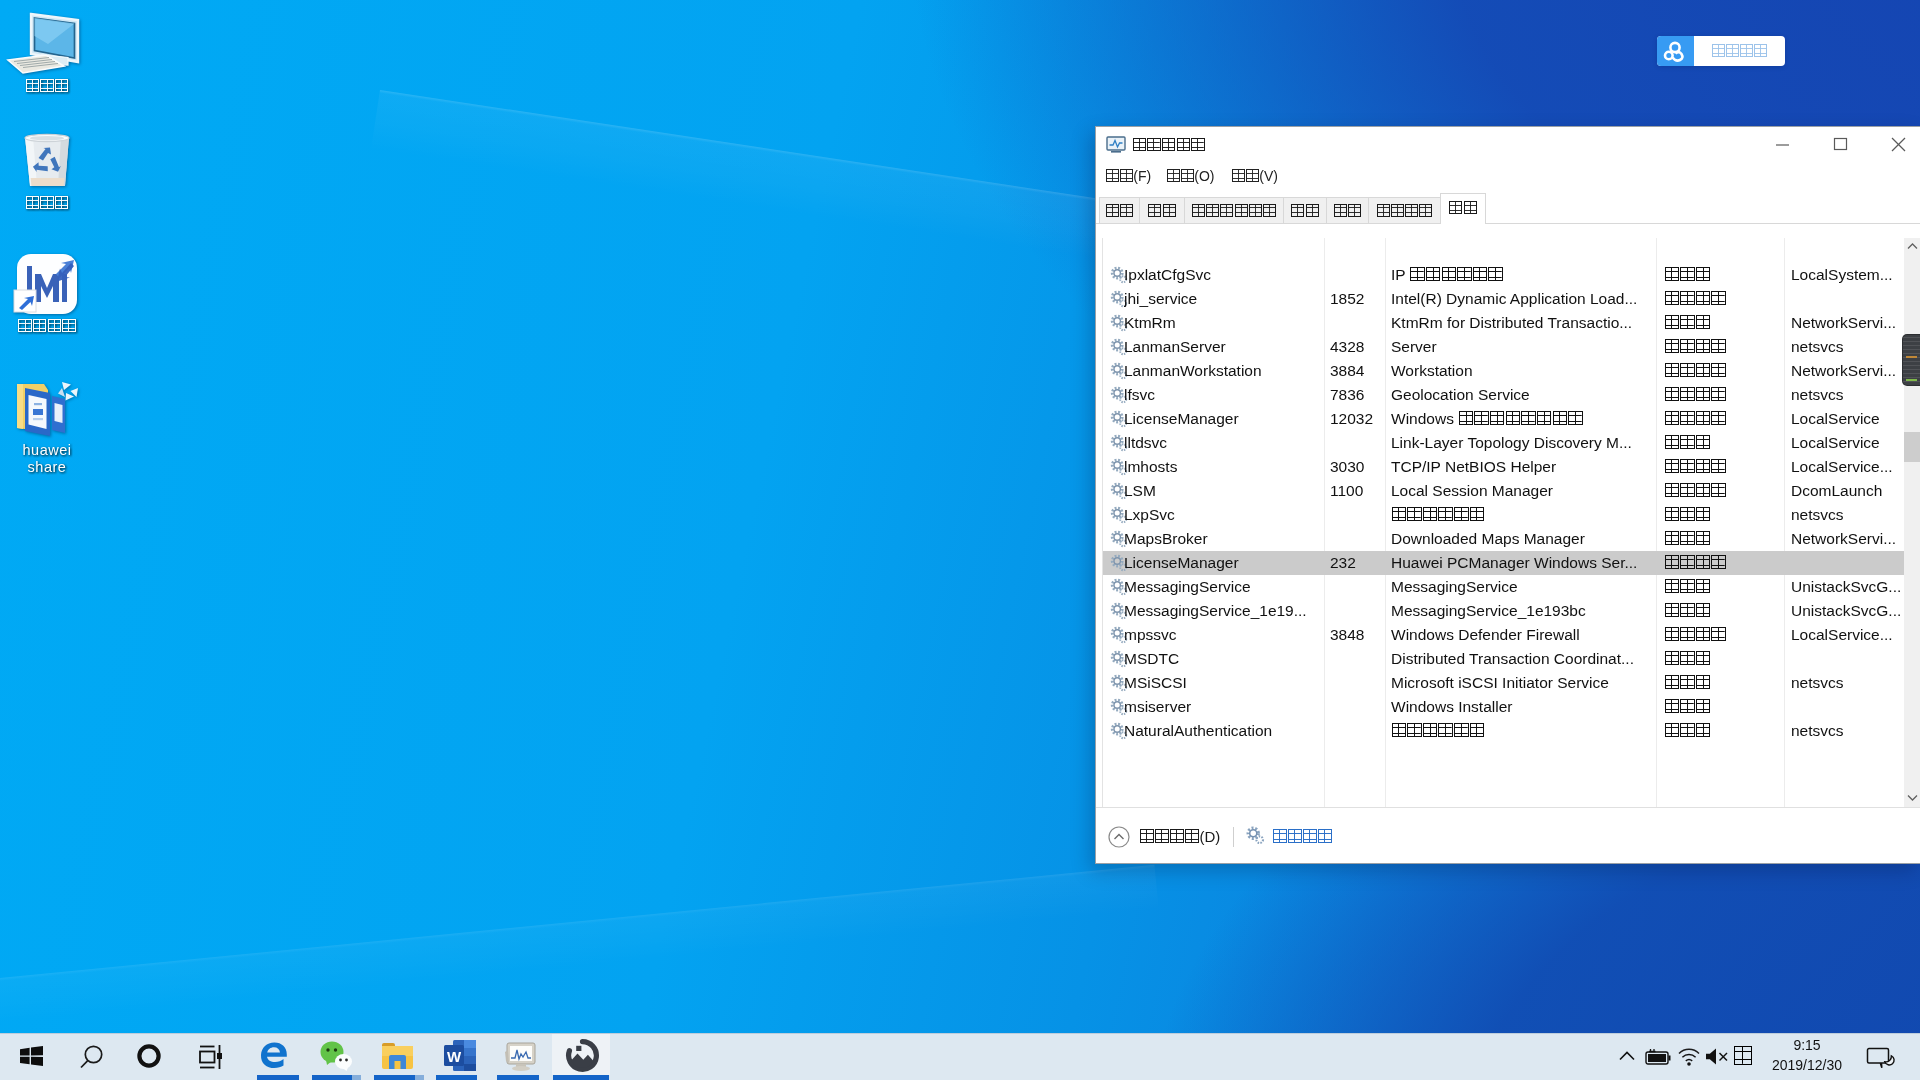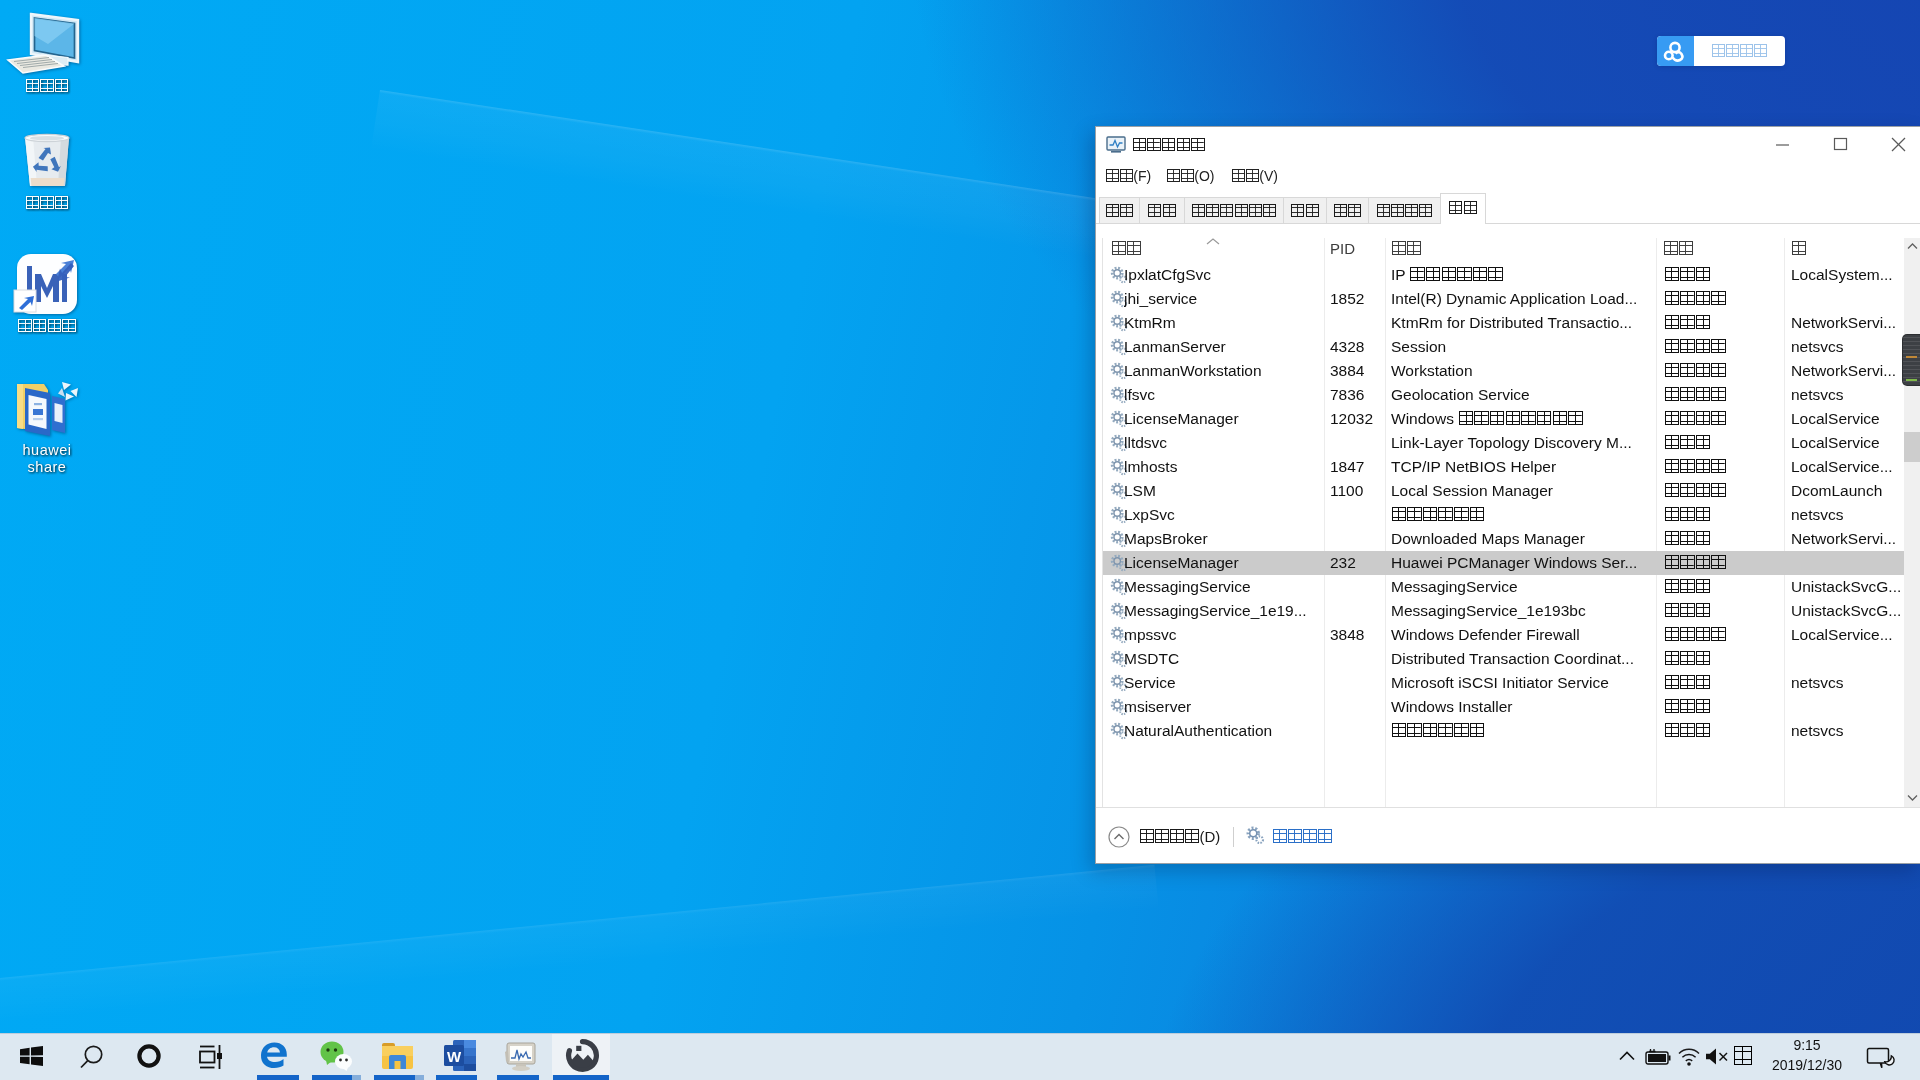--- a/index.html
+++ b/index.html
@@ -186,30 +186,20 @@
     </div>
 <div id="paneline"></div>
 <div class="tab" style="left:344px;top:66px;width:46px;height:31px;background:#fff;border-bottom:none;z-index:3">
       <span class="tabtxt" style="top:46%"><i class="c"></i><i class="c"></i></span>
     </div>
 <div id="lv">
 <div class="colsep" style="left:221px"></div>
 <div class="colsep" style="left:282px"></div>
 <div class="colsep" style="left:553px"></div>
 <div class="colsep" style="left:681px"></div>
-<div id="hdr">
-        <svg class="abs" style="left:103px;top:0" width="14" height="7">
-          <polyline points="1,6 7,1 13,6" fill="none" stroke="#9a9a9a" stroke-width="1.2"></polyline>
-        </svg>
-        <span class="hcell" style="left:8px"><i class="c"></i><i class="c"></i></span>
-        <span class="hcell" style="left:227px">PID</span>
-        <span class="hcell" style="left:288px"><i class="c"></i><i class="c"></i></span>
-        <span class="hcell" style="left:560px"><i class="c"></i><i class="c"></i></span>
-        <span class="hcell" style="left:688px"><i class="c"></i></span>
-      </div>
 <div id="rows">
 <div class="row">
           <svg class="gear" viewBox="0 0 18 18">
             <circle cx="7.2" cy="7" r="5" fill="none" stroke="#94aabf" stroke-width="2.8" stroke-dasharray="1.9 1.5"></circle>
             <circle cx="7.2" cy="7" r="3.2" fill="none" stroke="#7f95ad" stroke-width="1.4"></circle>
             <circle cx="13.2" cy="13.2" r="3" fill="none" stroke="#94aabf" stroke-width="2" stroke-dasharray="1.4 1.1"></circle>
           </svg>
           <span class="cell" style="left:21px;width:198px">IpxlatCfgSvc</span>
           <span class="cell" style="left:227px"></span>
           <span class="cell" style="left:288px;width:263px">IP <i class="c"></i><i class="c"></i><i class="c"></i><i class="c"></i><i class="c"></i><i class="c"></i></span>
@@ -241,21 +231,21 @@
           <span class="cell" style="left:688px;width:113px">NetworkServi...</span>
         </div>
 <div class="row">
           <svg class="gear" viewBox="0 0 18 18">
             <circle cx="7.2" cy="7" r="5" fill="none" stroke="#94aabf" stroke-width="2.8" stroke-dasharray="1.9 1.5"></circle>
             <circle cx="7.2" cy="7" r="3.2" fill="none" stroke="#7f95ad" stroke-width="1.4"></circle>
             <circle cx="13.2" cy="13.2" r="3" fill="none" stroke="#94aabf" stroke-width="2" stroke-dasharray="1.4 1.1"></circle>
           </svg>
           <span class="cell" style="left:21px;width:198px">LanmanServer</span>
           <span class="cell" style="left:227px">4328</span>
-          <span class="cell" style="left:288px;width:263px">Session</span>
+          <span class="cell" style="left:288px;width:263px">Server</span>
           <span class="cell" style="left:561px"><i class="c"></i><i class="c"></i><i class="c"></i><i class="c"></i></span>
           <span class="cell" style="left:688px;width:113px">netsvcs</span>
         </div>
 <div class="row">
           <svg class="gear" viewBox="0 0 18 18">
             <circle cx="7.2" cy="7" r="5" fill="none" stroke="#94aabf" stroke-width="2.8" stroke-dasharray="1.9 1.5"></circle>
             <circle cx="7.2" cy="7" r="3.2" fill="none" stroke="#7f95ad" stroke-width="1.4"></circle>
             <circle cx="13.2" cy="13.2" r="3" fill="none" stroke="#94aabf" stroke-width="2" stroke-dasharray="1.4 1.1"></circle>
           </svg>
           <span class="cell" style="left:21px;width:198px">LanmanWorkstation</span>
@@ -300,21 +290,21 @@
           <span class="cell" style="left:561px"><i class="c"></i><i class="c"></i><i class="c"></i></span>
           <span class="cell" style="left:688px;width:113px">LocalService</span>
         </div>
 <div class="row">
           <svg class="gear" viewBox="0 0 18 18">
             <circle cx="7.2" cy="7" r="5" fill="none" stroke="#94aabf" stroke-width="2.8" stroke-dasharray="1.9 1.5"></circle>
             <circle cx="7.2" cy="7" r="3.2" fill="none" stroke="#7f95ad" stroke-width="1.4"></circle>
             <circle cx="13.2" cy="13.2" r="3" fill="none" stroke="#94aabf" stroke-width="2" stroke-dasharray="1.4 1.1"></circle>
           </svg>
           <span class="cell" style="left:21px;width:198px">lmhosts</span>
-          <span class="cell" style="left:227px">1847</span>
+          <span class="cell" style="left:227px">3030</span>
           <span class="cell" style="left:288px;width:263px">TCP/IP NetBIOS Helper</span>
           <span class="cell" style="left:561px"><i class="c"></i><i class="c"></i><i class="c"></i><i class="c"></i></span>
           <span class="cell" style="left:688px;width:113px">LocalService...</span>
         </div>
 <div class="row">
           <svg class="gear" viewBox="0 0 18 18">
             <circle cx="7.2" cy="7" r="5" fill="none" stroke="#94aabf" stroke-width="2.8" stroke-dasharray="1.9 1.5"></circle>
             <circle cx="7.2" cy="7" r="3.2" fill="none" stroke="#7f95ad" stroke-width="1.4"></circle>
             <circle cx="13.2" cy="13.2" r="3" fill="none" stroke="#94aabf" stroke-width="2" stroke-dasharray="1.4 1.1"></circle>
           </svg>
@@ -407,21 +397,21 @@
           <span class="cell" style="left:288px;width:263px">Distributed Transaction Coordinat...</span>
           <span class="cell" style="left:561px"><i class="c"></i><i class="c"></i><i class="c"></i></span>
           <span class="cell" style="left:688px;width:113px"></span>
         </div>
 <div class="row">
           <svg class="gear" viewBox="0 0 18 18">
             <circle cx="7.2" cy="7" r="5" fill="none" stroke="#94aabf" stroke-width="2.8" stroke-dasharray="1.9 1.5"></circle>
             <circle cx="7.2" cy="7" r="3.2" fill="none" stroke="#7f95ad" stroke-width="1.4"></circle>
             <circle cx="13.2" cy="13.2" r="3" fill="none" stroke="#94aabf" stroke-width="2" stroke-dasharray="1.4 1.1"></circle>
           </svg>
-          <span class="cell" style="left:21px;width:198px">Service</span>
+          <span class="cell" style="left:21px;width:198px">MSiSCSI</span>
           <span class="cell" style="left:227px"></span>
           <span class="cell" style="left:288px;width:263px">Microsoft iSCSI Initiator Service</span>
           <span class="cell" style="left:561px"><i class="c"></i><i class="c"></i><i class="c"></i></span>
           <span class="cell" style="left:688px;width:113px">netsvcs</span>
         </div>
 <div class="row">
           <svg class="gear" viewBox="0 0 18 18">
             <circle cx="7.2" cy="7" r="5" fill="none" stroke="#94aabf" stroke-width="2.8" stroke-dasharray="1.9 1.5"></circle>
             <circle cx="7.2" cy="7" r="3.2" fill="none" stroke="#7f95ad" stroke-width="1.4"></circle>
             <circle cx="13.2" cy="13.2" r="3" fill="none" stroke="#94aabf" stroke-width="2" stroke-dasharray="1.4 1.1"></circle>

